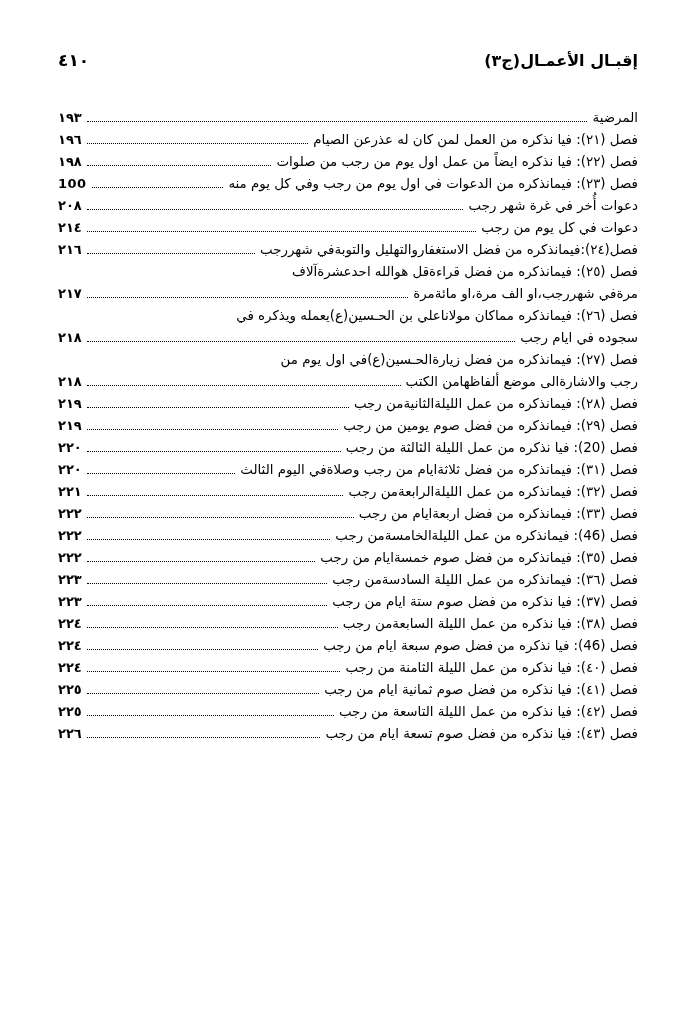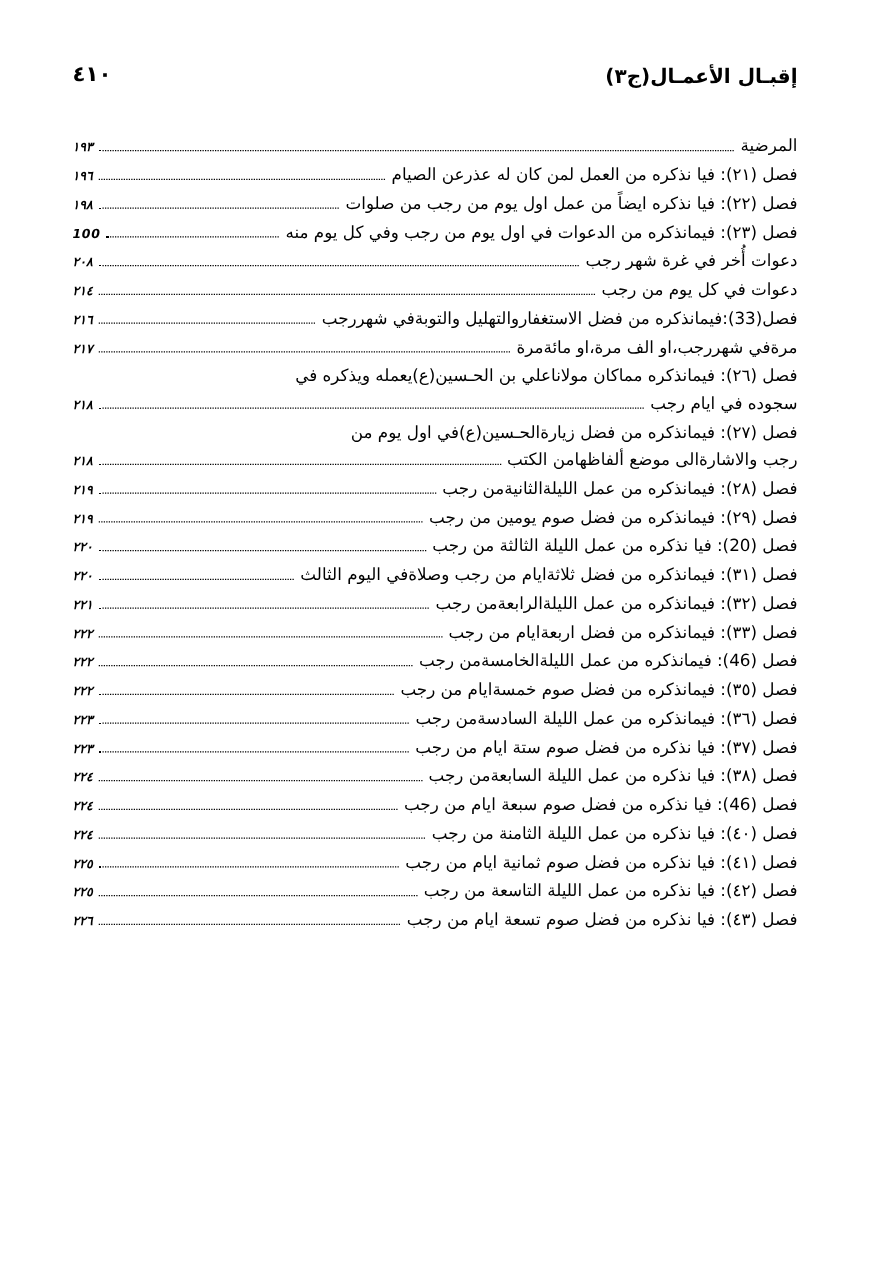--- a/index.html
+++ b/index.html
@@ -68,27 +68,26 @@
     unicode-bidi: isolate;
   }
   .toc-leader {
     flex: 1 1 auto;
     border-bottom: 1.4px dotted #000;
     margin: 0 5px 4px 5px;
     min-width: 10px;
     height: 0;
   }
   .toc-page {
-    font-size: 10px;
+    font-size: 13px;
     font-weight: bold;
     line-height: 19px;
     direction: rtl;
     white-space: nowrap;
     letter-spacing: 0.5px;
-    font-style: italic;
   }
   .toc-row.nodots .toc-leader {
     border-bottom: none;
   }
   .spacer-page {
     visibility: hidden;
   }
 </style>
 </head>
 <body>
@@ -125,23 +124,28 @@
         <span class="toc-text">دعوات أُخر في غرة شهر رجب</span>
         <span class="toc-leader"></span>
         <span class="toc-page">٢٠٨</span>
       </div>
       <div class="toc-row">
         <span class="toc-text">دعوات في كل يوم من رجب</span>
         <span class="toc-leader"></span>
         <span class="toc-page">٢١٤</span>
       </div>
       <div class="toc-row">
-        <span class="toc-text">فصل(33):فيمانذكره من فضل الاستغفاروالتهليل والتوبةفي شهررجب</span>
+        <span class="toc-text">فصل(٢٤):فيمانذكره من فضل الاستغفاروالتهليل والتوبةفي شهررجب</span>
         <span class="toc-leader"></span>
         <span class="toc-page">٢١٦</span>
+      </div>
+      <div class="toc-row nodots">
+        <span class="toc-text">فصل (٢٥): فيمانذكره من فضل قراءةقل هوالله احدعشرةآلاف</span>
+        <span class="toc-leader"></span>
+        <span class="toc-page spacer-page"></span>
       </div>
       <div class="toc-row">
         <span class="toc-text">مرةفي شهررجب،او الف مرة،او مائةمرة</span>
         <span class="toc-leader"></span>
         <span class="toc-page">٢١٧</span>
       </div>
       <div class="toc-row nodots">
         <span class="toc-text">فصل (٢٦): فيمانذكره مماكان مولاناعلي بن الحـسين(ع)يعمله ويذكره في</span>
         <span class="toc-leader"></span>
         <span class="toc-page spacer-page"></span>

